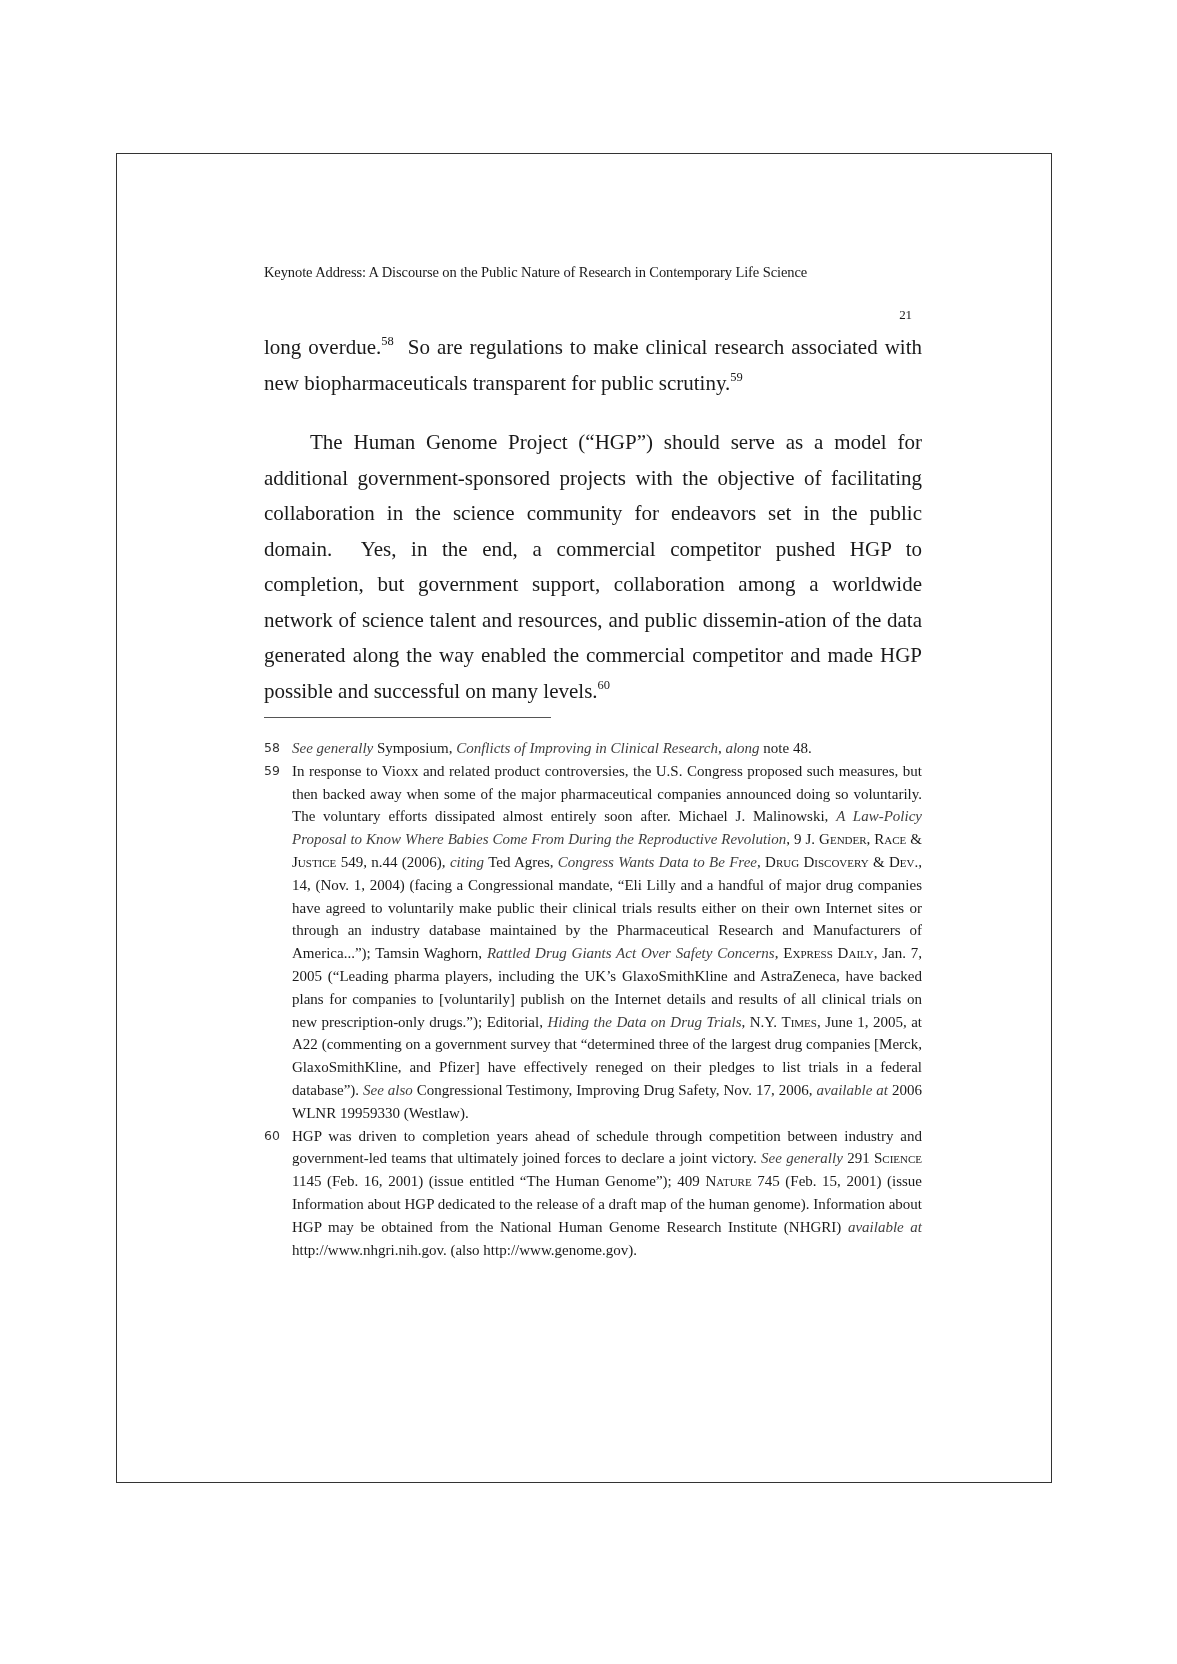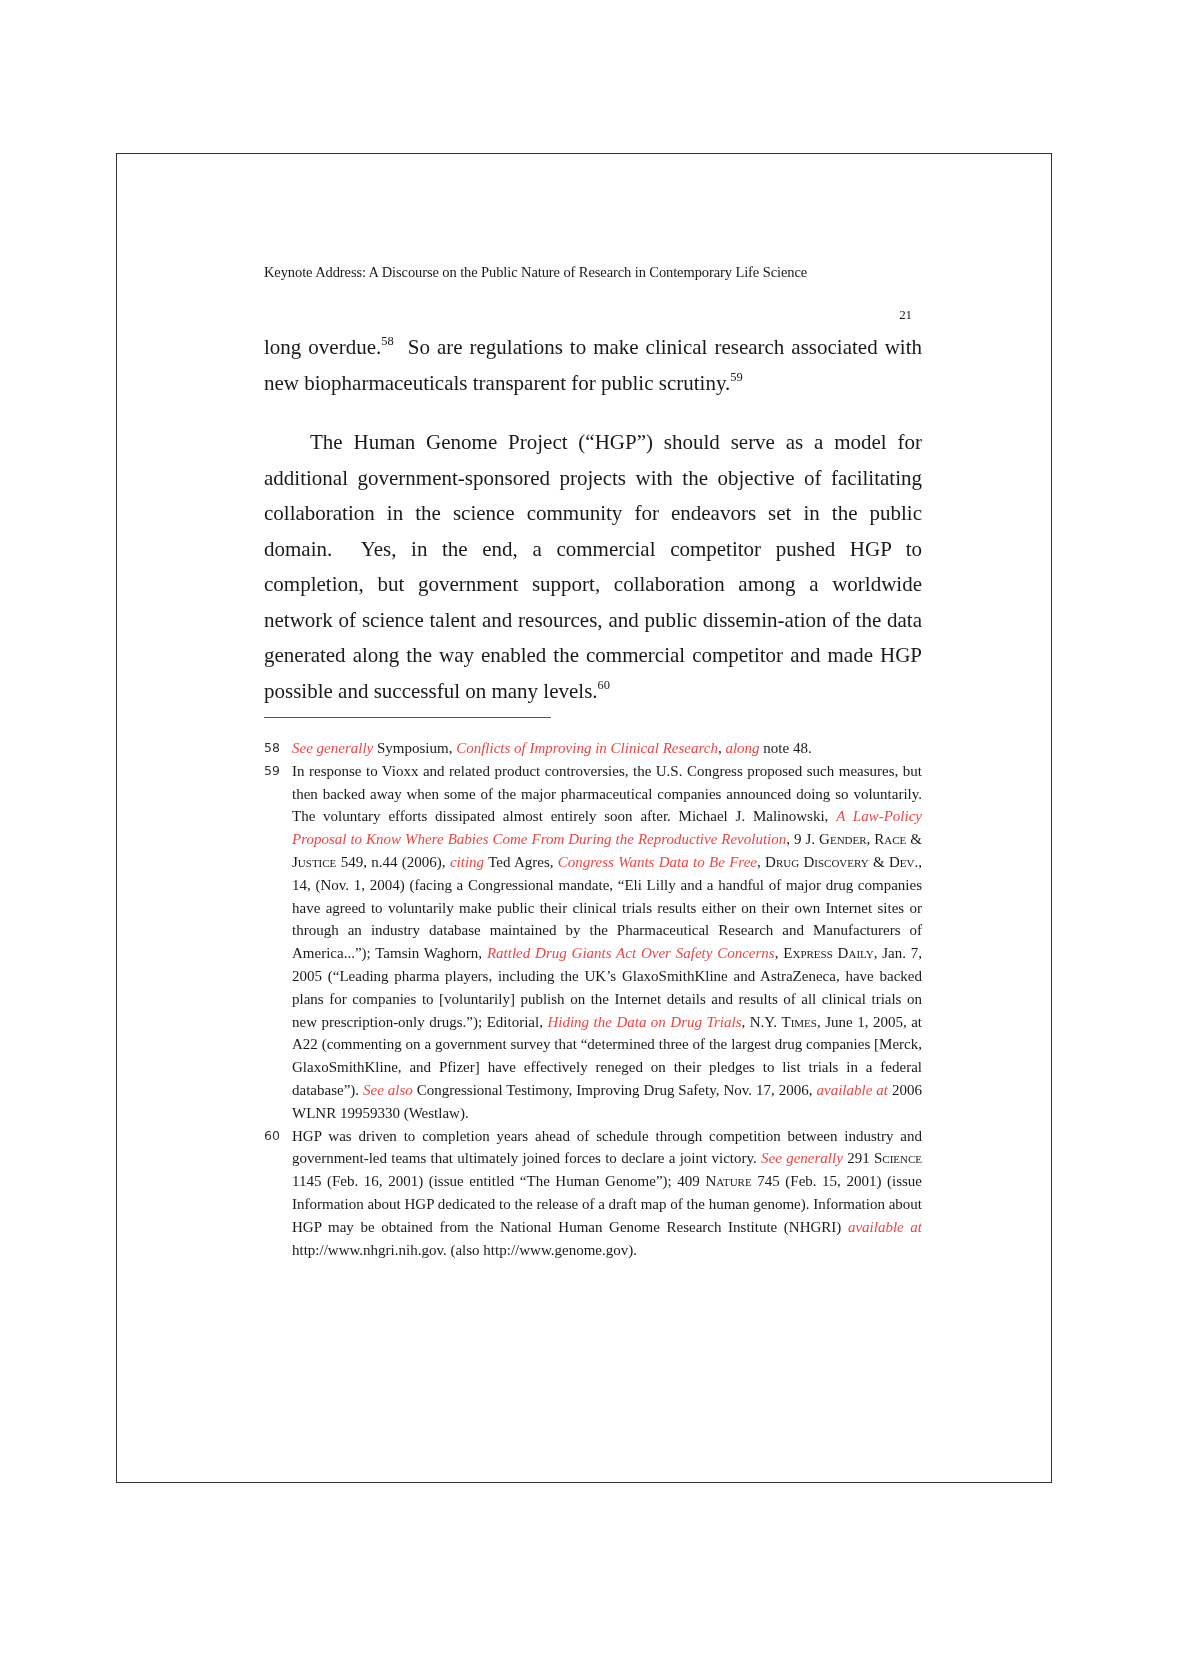--- a/index.html
+++ b/index.html
@@ -8,21 +8,21 @@
   .running-head { position: absolute; left: 264px; top: 264px; width: 660px; font-size: 14.5px; white-space: nowrap; letter-spacing: -0.1px; }
   .running-head .page-num { position: absolute; right: 12px; top: 1px; font-size: 13px; margin-top: 42px; }
   .body-text { position: absolute; left: 264px; top: 330px; width: 658px; font-size: 21px; line-height: 35.5px; text-align: justify; }
   .body-text p { margin: 0; }
   .body-text p + p { margin-top: 24px; text-indent: 46px; }
   sup.fnref { font-size: 12.5px; vertical-align: 9px; line-height: 0; }
   .rule { position: absolute; left: 264px; top: 717px; width: 287px; height: 0; border-top: 1.5px solid #555; }
   .footnotes { position: absolute; left: 264px; top: 737px; width: 658px; font-size: 15px; line-height: 22.8px; }
   .fn { position: relative; padding-left: 28px; text-align: justify; }
   .fn .fn-num { position: absolute; left: 0; top: 0; font-family: "DejaVu Sans", sans-serif; font-size: 12.5px; color: #333; }
-  .fn i { font-style: italic; color: #ef4444; }
+  .fn i { font-style: italic; color: #404040; }
   .sc { font-variant: small-caps; }
 </style>
 </head>
 <body>
 
 <div class="page-frame"></div>
 
 <div class="running-head">
   <span>Keynote Address: A Discourse on the Public Nature of Research in Contemporary Life Science</span>
   <span class="page-num">21</span>

